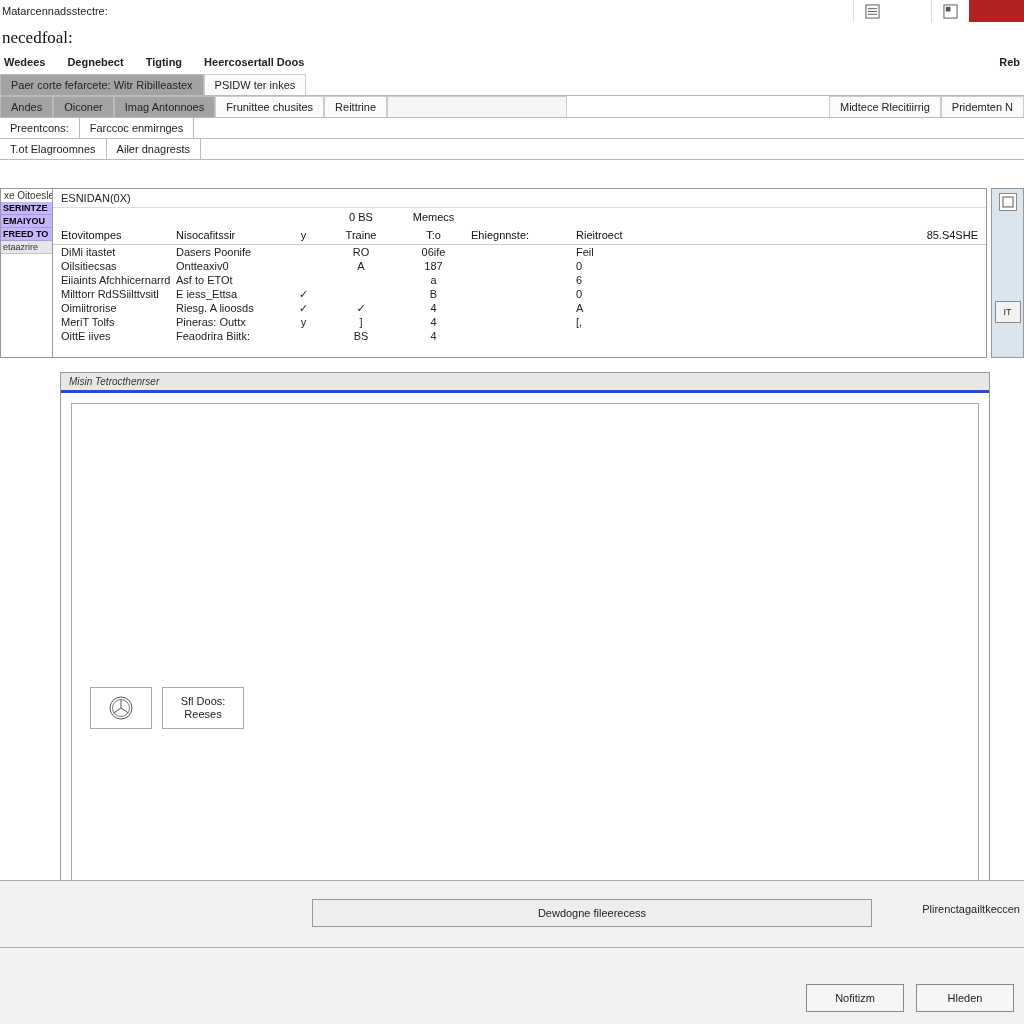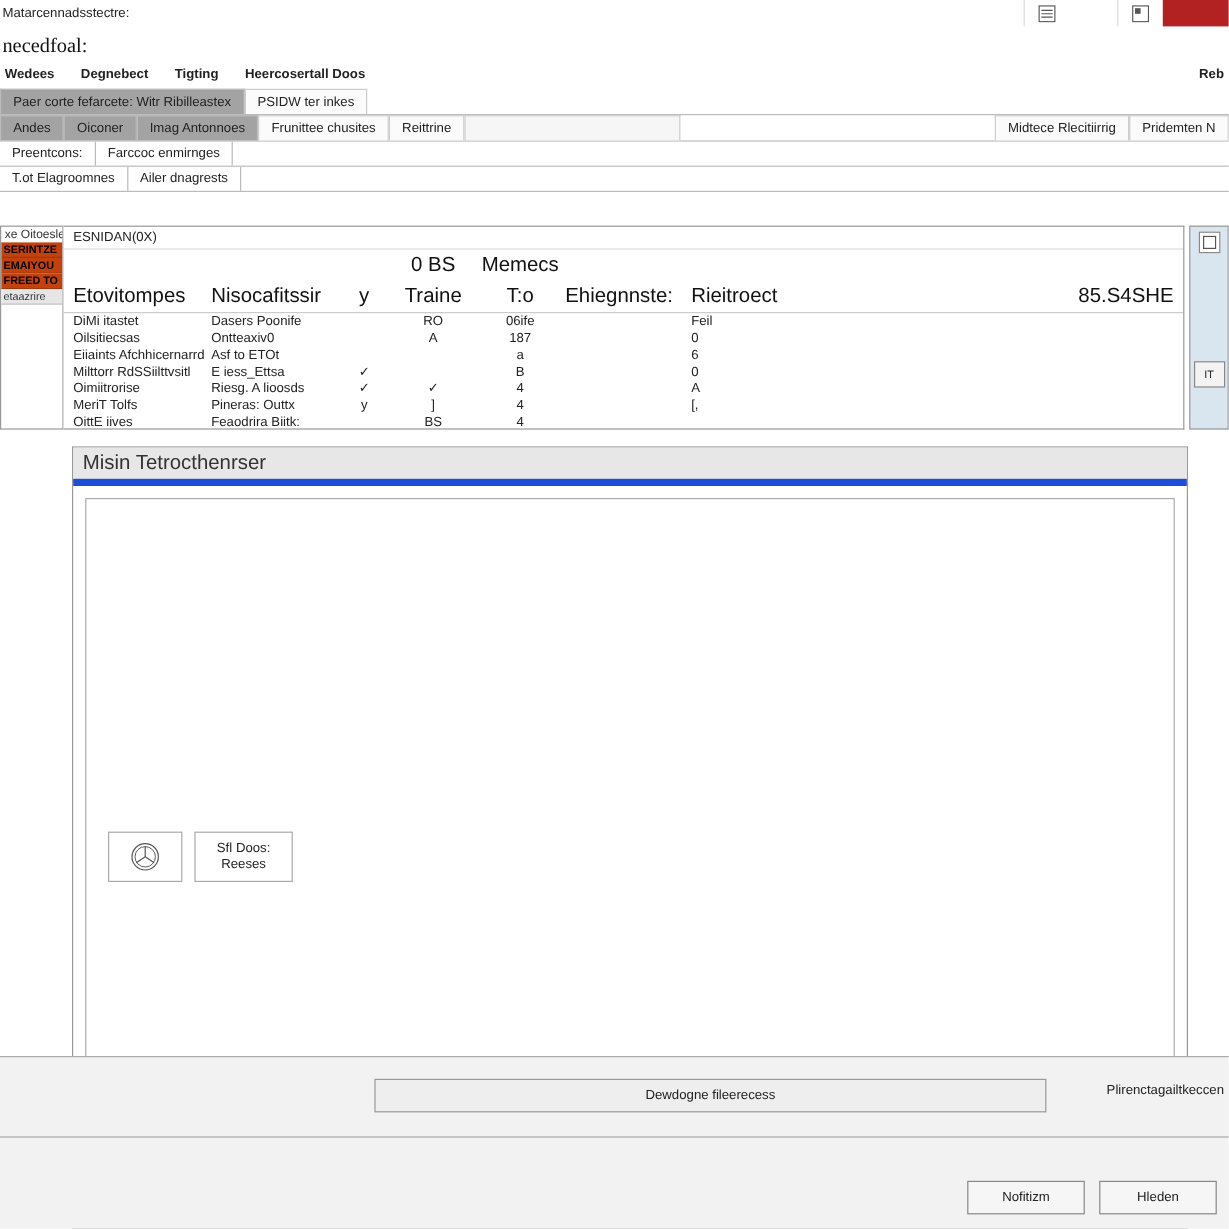--- a/index.html
+++ b/index.html
@@ -55,34 +55,34 @@
     display:flex; flex-direction:column;
   }
   .upper-split { display:flex; height:170px; }
   .sidebar {
     width:53px; border:1px solid #999; background:#fff;
     display:flex; flex-direction:column; font-size:10px; overflow:hidden;
   }
   .sidebar .hdr { padding:1px 3px; font-size:10px; color:#333; white-space:nowrap;}
   .sidebar .itm {
     padding:1px 2px; font-size:9px; white-space:nowrap; overflow:hidden;
-    background:#c2410c; color:#000; border-bottom:1px solid rgba(0,0,0,.15);
+    background:#c4b5fd; color:#000; border-bottom:1px solid rgba(0,0,0,.15);
     font-weight:bold;
   }
   .sidebar .itm.gray { background:#e6e6e6; color:#333; font-weight:normal;}
   .main-table {
     flex:1; border:1px solid #999; border-left:none; background:#fff;
     display:flex; flex-direction:column; overflow:hidden;
   }
   .main-table .titlebar {
     padding:3px 8px; font-size:11px; color:#222; border-bottom:1px solid #ddd;
     display:flex; justify-content:space-between;
   }
   .main-table .colhdr {
-    display:flex; padding:3px 8px; font-size:17px; color:#111;
+    display:flex; padding:3px 8px; font-size:11px; color:#111;
     border-bottom:1px solid #ccc;
     justify-content:space-between;
   }
   .main-table .colhdr>div, .tblrow>div {
     overflow:hidden; white-space:nowrap;
   }
   .c0{width:115px;} .c1{width:105px;} .c2{width:45px;text-align:center;}
   .c3{width:70px;text-align:center;} .c4{width:75px;text-align:center;}
   .c5{width:105px;} .c6{width:120px;} .c7{flex:1;text-align:right;}
   .tblrow { display:flex; padding:0 8px; font-size:11px; line-height:14px;}
@@ -98,22 +98,23 @@
   .right-pane .btn {
     width:26px;height:22px;border:1px solid #888;background:#f3f3f3;
     display:flex;align-items:center;justify-content:center;font-size:9px;
   }
   .lower-frame {
     margin:14px 34px 0 60px;
     border:1px solid #999; flex:1; display:flex; flex-direction:column;
     min-height:480px;
   }
   .lower-frame .hdr {
-    background:#e7e7e7; padding:3px 8px; font-size:17px; color:#333;
-    border-bottom:6px solid #1d4ed8;
+    background:#e7e7e7; padding:3px 8px; font-size:10px; color:#333;
+    border-bottom:3px solid #1d4ed8;
+    font-style:italic;
   }
   .lower-frame .inner {
     margin:10px; border:1px solid #aaa; flex:1; padding:6px 18px;
     display:flex; gap:10px; align-items:center;
   }
   .logo-box {
     width:62px; height:42px; border:1px solid #aaa; display:flex;
     align-items:center; justify-content:center;
   }
   .logo-box svg { width:24px;height:24px;}

